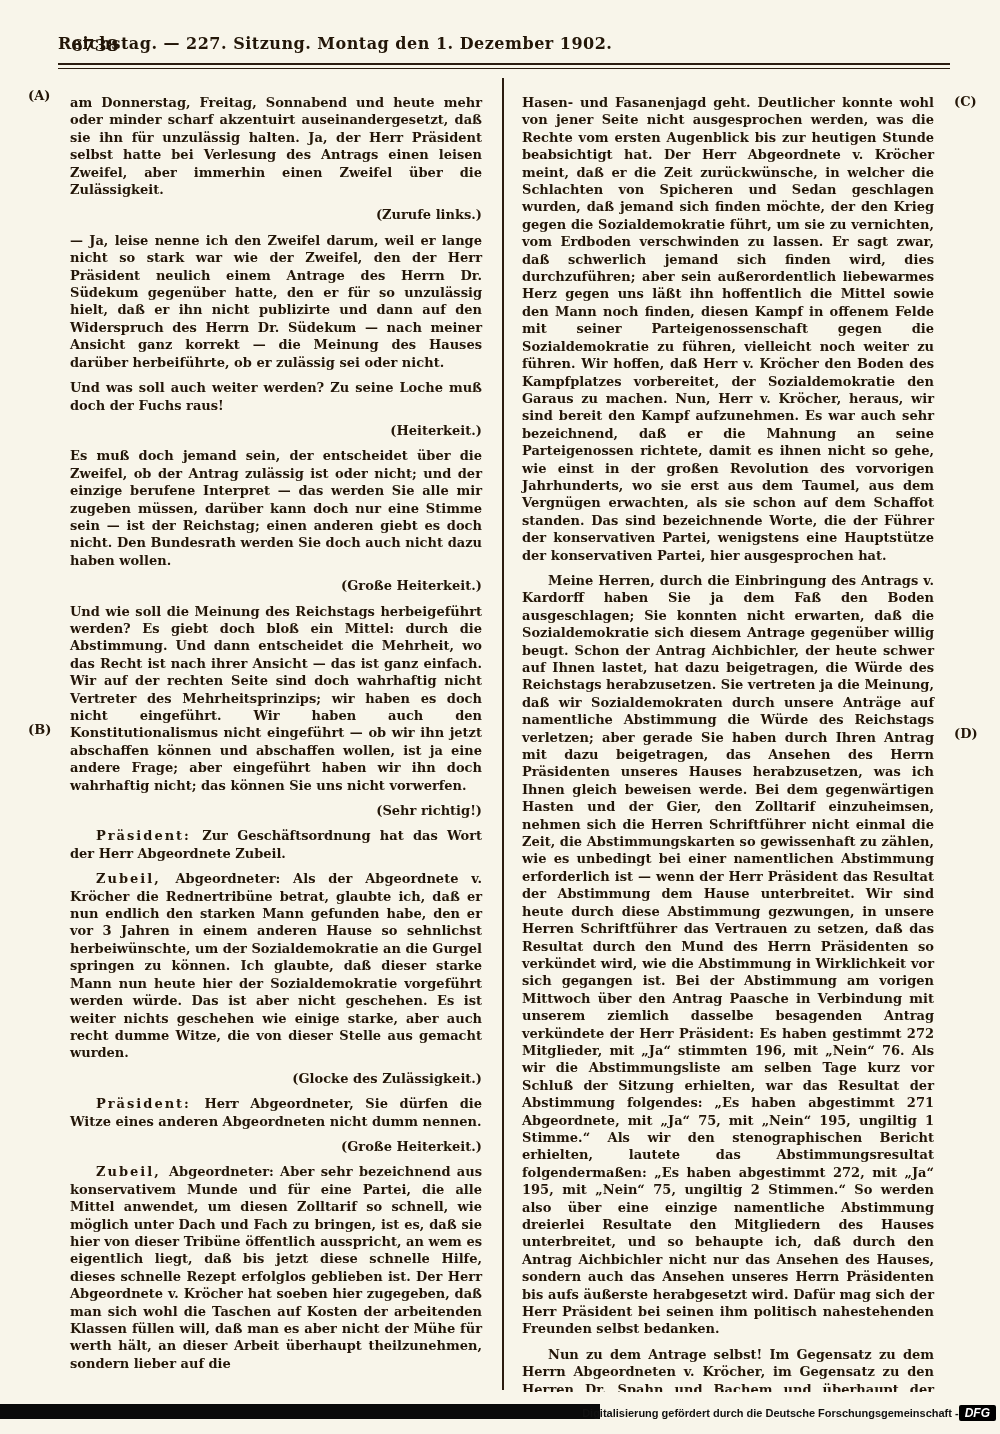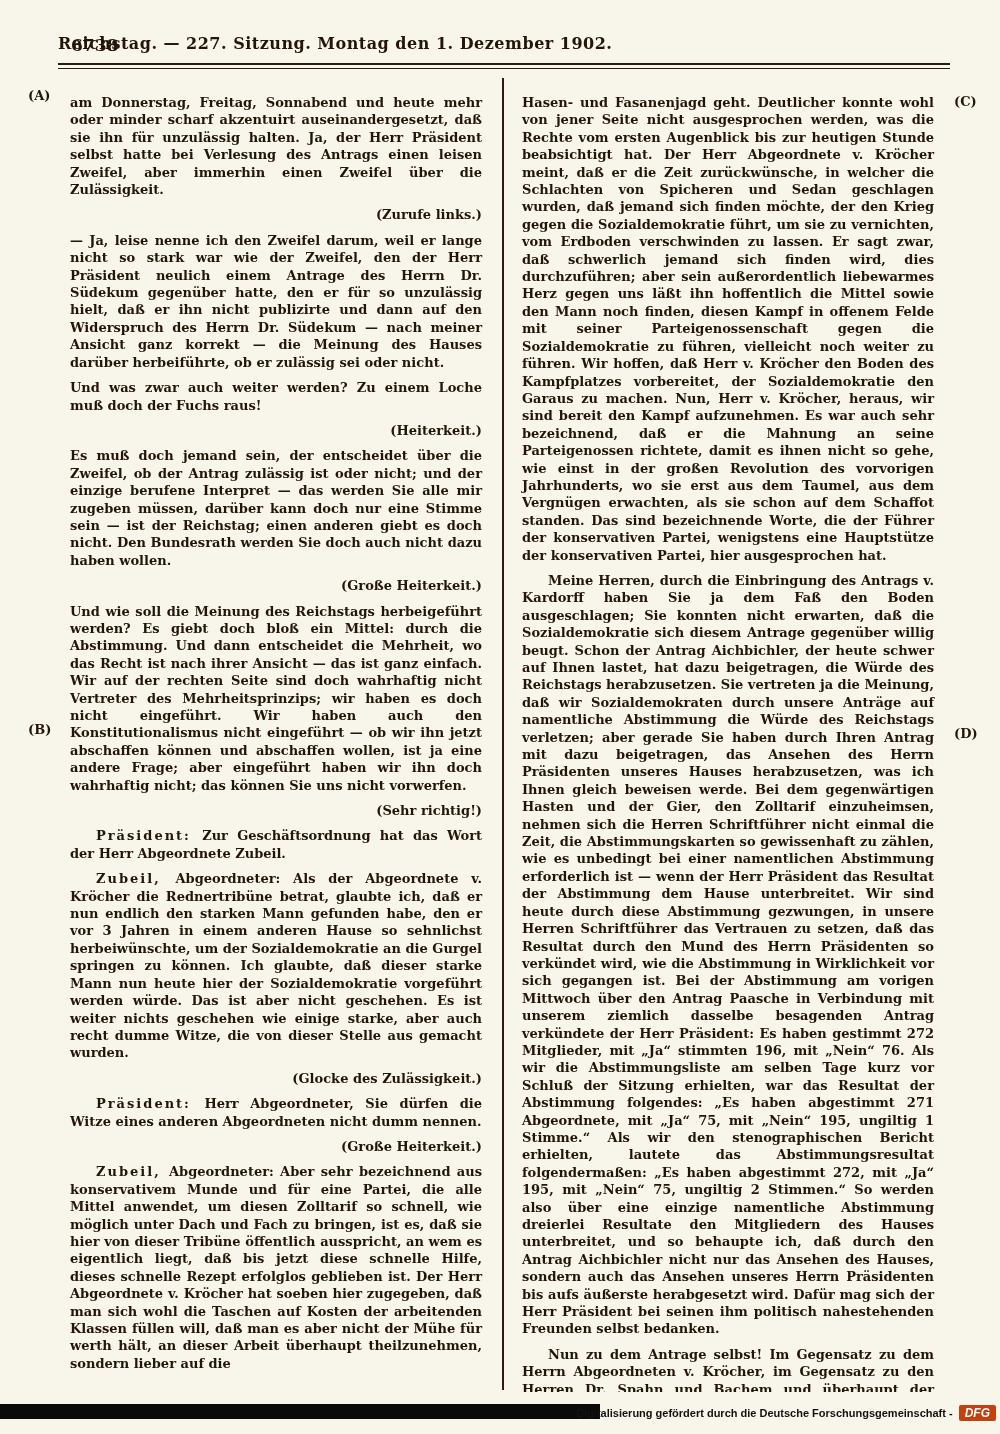--- a/index.html
+++ b/index.html
@@ -38,21 +38,21 @@
   
   .marker{position:absolute;font-size:13px;font-weight:bold;font-family:"DejaVu Serif",serif;}
   .marker-a{left:28px;top:88px;}
   .marker-b{left:28px;top:722px;}
   .marker-c{left:954px;top:94px;}
   .marker-d{left:954px;top:726px;}
   
   .scan-bar{position:absolute;left:0;top:1404px;width:600px;height:15px;background:#0a0a0a;}
   .attribution{
     position:absolute;left:604px;right:4px;top:1402px;height:22px;
-    display:flex;align-items:center;justify-content:flex-end;gap:6px;
+    display:flex;align-items:center;justify-content:flex-end;
     font-family:"Liberation Sans",sans-serif;font-size:11px;font-weight:bold;color:#111;
     white-space:nowrap;
   }
   .dfg-logo{
     color:#fff;font-style:italic;font-weight:bold;font-size:12px;
     padding:1px 6px;border-radius:2px;
   }
 </style>
 </head>
 <body>
@@ -71,21 +71,21 @@
   <span class="marker marker-c">(C)</span>
   <span class="marker marker-d">(D)</span>
 
   <div class="col-divider"></div>
 
   <div class="columns">
     <div class="column">
         <p>am Donnerstag, Freitag, Sonnabend und heute mehr oder minder scharf akzentuirt auseinandergesetzt, daß sie ihn für unzulässig halten. Ja, der Herr Präsident selbst hatte bei Verlesung des Antrags einen leisen Zweifel, aber immerhin einen Zweifel über die Zulässigkeit.</p>
         <p class="center">(Zurufe links.)</p>
         <p>— Ja, leise nenne ich den Zweifel darum, weil er lange nicht so stark war wie der Zweifel, den der Herr Präsident neulich einem Antrage des Herrn Dr. Südekum gegenüber hatte, den er für so unzulässig hielt, daß er ihn nicht publizirte und dann auf den Widerspruch des Herrn Dr. Südekum — nach meiner Ansicht ganz korrekt — die Meinung des Hauses darüber herbeiführte, ob er zulässig sei oder nicht.</p>
-        <p>Und was zwar auch weiter werden? Zu einem Loche muß doch der Fuchs raus!</p>
+        <p>Und was soll auch weiter werden? Zu seine Loche muß doch der Fuchs raus!</p>
         <p class="center">(Heiterkeit.)</p>
         <p>Es muß doch jemand sein, der entscheidet über die Zweifel, ob der Antrag zulässig ist oder nicht; und der einzige berufene Interpret — das werden Sie alle mir zugeben müssen, darüber kann doch nur eine Stimme sein — ist der Reichstag; einen anderen giebt es doch nicht. Den Bundesrath werden Sie doch auch nicht dazu haben wollen.</p>
         <p class="center">(Große Heiterkeit.)</p>
         <p>Und wie soll die Meinung des Reichstags herbeigeführt werden? Es giebt doch bloß ein Mittel: durch die Abstimmung. Und dann entscheidet die Mehrheit, wo das Recht ist nach ihrer Ansicht — das ist ganz einfach. Wir auf der rechten Seite sind doch wahrhaftig nicht Vertreter des Mehrheitsprinzips; wir haben es doch nicht eingeführt. Wir haben auch den Konstitutionalismus nicht eingeführt — ob wir ihn jetzt abschaffen können und abschaffen wollen, ist ja eine andere Frage; aber eingeführt haben wir ihn doch wahrhaftig nicht; das können Sie uns nicht vorwerfen.</p>
         <p class="center">(Sehr richtig!)</p>
         <p class="indent"><span class="speaker">Präsident: </span>Zur Geschäftsordnung hat das Wort der Herr Abgeordnete Zubeil.</p>
         <p class="indent"><span class="speaker">Zubeil, </span>Abgeordneter: Als der Abgeordnete v. Kröcher die Rednertribüne betrat, glaubte ich, daß er nun endlich den starken Mann gefunden habe, den er vor 3 Jahren in einem anderen Hause so sehnlichst herbeiwünschte, um der Sozialdemokratie an die Gurgel springen zu können. Ich glaubte, daß dieser starke Mann nun heute hier der Sozialdemokratie vorgeführt werden würde. Das ist aber nicht geschehen. Es ist weiter nichts geschehen wie einige starke, aber auch recht dumme Witze, die von dieser Stelle aus gemacht wurden.</p>
         <p class="center">(Glocke des Zulässigkeit.)</p>
         <p class="indent"><span class="speaker">Präsident: </span>Herr Abgeordneter, Sie dürfen die Witze eines anderen Abgeordneten nicht dumm nennen.</p>
         <p class="center">(Große Heiterkeit.)</p>
@@ -94,16 +94,16 @@
     <div class="column">
         <p>Hasen- und Fasanenjagd geht. Deutlicher konnte wohl von jener Seite nicht ausgesprochen werden, was die Rechte vom ersten Augenblick bis zur heutigen Stunde beabsichtigt hat. Der Herr Abgeordnete v. Kröcher meint, daß er die Zeit zurückwünsche, in welcher die Schlachten von Spicheren und Sedan geschlagen wurden, daß jemand sich finden möchte, der den Krieg gegen die Sozialdemokratie führt, um sie zu vernichten, vom Erdboden verschwinden zu lassen. Er sagt zwar, daß schwerlich jemand sich finden wird, dies durchzuführen; aber sein außerordentlich liebewarmes Herz gegen uns läßt ihn hoffentlich die Mittel sowie den Mann noch finden, diesen Kampf in offenem Felde mit seiner Parteigenossenschaft gegen die Sozialdemokratie zu führen, vielleicht noch weiter zu führen. Wir hoffen, daß Herr v. Kröcher den Boden des Kampfplatzes vorbereitet, der Sozialdemokratie den Garaus zu machen. Nun, Herr v. Kröcher, heraus, wir sind bereit den Kampf aufzunehmen. Es war auch sehr bezeichnend, daß er die Mahnung an seine Parteigenossen richtete, damit es ihnen nicht so gehe, wie einst in der großen Revolution des vorvorigen Jahrhunderts, wo sie erst aus dem Taumel, aus dem Vergnügen erwachten, als sie schon auf dem Schaffot standen. Das sind bezeichnende Worte, die der Führer der konservativen Partei, wenigstens eine Hauptstütze der konservativen Partei, hier ausgesprochen hat.</p>
         <p class="indent">Meine Herren, durch die Einbringung des Antrags v. Kardorff haben Sie ja dem Faß den Boden ausgeschlagen; Sie konnten nicht erwarten, daß die Sozialdemokratie sich diesem Antrage gegenüber willig beugt. Schon der Antrag Aichbichler, der heute schwer auf Ihnen lastet, hat dazu beigetragen, die Würde des Reichstags herabzusetzen. Sie vertreten ja die Meinung, daß wir Sozialdemokraten durch unsere Anträge auf namentliche Abstimmung die Würde des Reichstags verletzen; aber gerade Sie haben durch Ihren Antrag mit dazu beigetragen, das Ansehen des Herrn Präsidenten unseres Hauses herabzusetzen, was ich Ihnen gleich beweisen werde. Bei dem gegenwärtigen Hasten und der Gier, den Zolltarif einzuheimsen, nehmen sich die Herren Schriftführer nicht einmal die Zeit, die Abstimmungskarten so gewissenhaft zu zählen, wie es unbedingt bei einer namentlichen Abstimmung erforderlich ist — wenn der Herr Präsident das Resultat der Abstimmung dem Hause unterbreitet. Wir sind heute durch diese Abstimmung gezwungen, in unsere Herren Schriftführer das Vertrauen zu setzen, daß das Resultat durch den Mund des Herrn Präsidenten so verkündet wird, wie die Abstimmung in Wirklichkeit vor sich gegangen ist. Bei der Abstimmung am vorigen Mittwoch über den Antrag Paasche in Verbindung mit unserem ziemlich dasselbe besagenden Antrag verkündete der Herr Präsident: Es haben gestimmt 272 Mitglieder, mit „Ja“ stimmten 196, mit „Nein“ 76. Als wir die Abstimmungsliste am selben Tage kurz vor Schluß der Sitzung erhielten, war das Resultat der Abstimmung folgendes: „Es haben abgestimmt 271 Abgeordnete, mit „Ja“ 75, mit „Nein“ 195, ungiltig 1 Stimme.“ Als wir den stenographischen Bericht erhielten, lautete das Abstimmungsresultat folgendermaßen: „Es haben abgestimmt 272, mit „Ja“ 195, mit „Nein“ 75, ungiltig 2 Stimmen.“ So werden also über eine einzige namentliche Abstimmung dreierlei Resultate den Mitgliedern des Hauses unterbreitet, und so behaupte ich, daß durch den Antrag Aichbichler nicht nur das Ansehen des Hauses, sondern auch das Ansehen unseres Herrn Präsidenten bis aufs äußerste herabgesetzt wird. Dafür mag sich der Herr Präsident bei seinen ihm politisch nahestehenden Freunden selbst bedanken.</p>
         <p class="indent">Nun zu dem Antrage selbst! Im Gegensatz zu dem Herrn Abgeordneten v. Kröcher, im Gegensatz zu den Herren Dr. Spahn und Bachem und überhaupt der Freunde</p>
       </div>
   </div>
 
   <div class="scan-bar"></div>
   <div class="attribution">
     <span>Digitalisierung gefördert durch die Deutsche Forschungsgemeinschaft -</span>
-    <span class="dfg-logo" style="background: #c2410c;">DFG</span>
+    <span class="dfg-logo" style="background: #000000;">DFG</span>
   </div>
 
 </div>
 
 </body></html>

